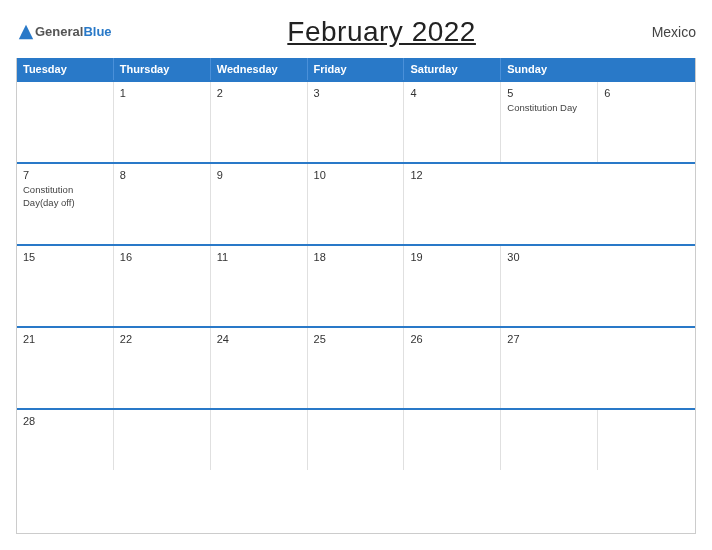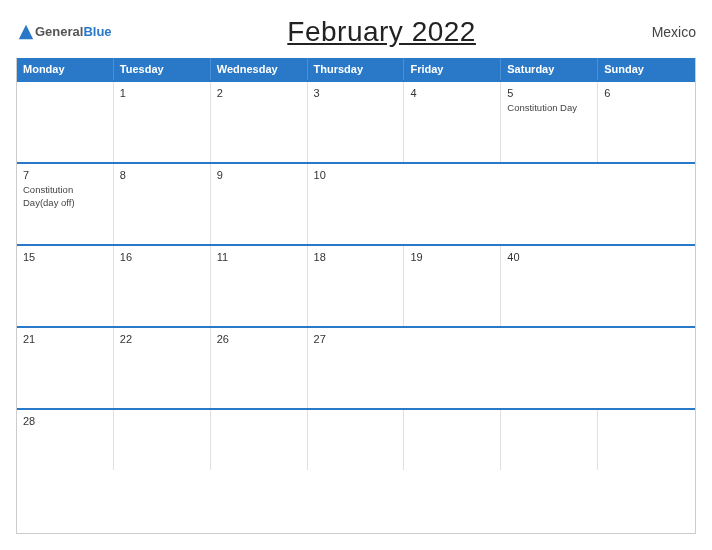--- a/index.html
+++ b/index.html
@@ -136,24 +136,23 @@
       <div>
         <span class="logo-general">General</span><span class="logo-blue">Blue</span>
       </div>
     </div>
     <div class="title">February 2022</div>
     <div class="country">Mexico</div>
   </div>
 
   <div class="calendar">
     <div class="cal-header-row">
-      <div class="cal-header-cell">Monday</div>
       <div class="cal-header-cell">Tuesday</div>
+      <div class="cal-header-cell">Thursday</div>
       <div class="cal-header-cell">Wednesday</div>
-      <div class="cal-header-cell">Thursday</div>
       <div class="cal-header-cell">Friday</div>
       <div class="cal-header-cell">Saturday</div>
       <div class="cal-header-cell">Sunday</div>
     </div>
 
     <div class="cal-body">
 
       <div class="cal-week">
         <div class="cal-cell empty-cell"></div>
         <div class="cal-cell">
@@ -178,49 +177,58 @@
         <div class="cal-cell"><span class="cal-day-num">7</span><span class="cal-event">Constitution Day</span><span class="cal-event-dayoff">(day off)</span></div>
         <div class="cal-cell">
             <span class="cal-day-num">8</span>
           </div>
         <div class="cal-cell">
             <span class="cal-day-num">9</span>
           </div>
         <div class="cal-cell">
             <span class="cal-day-num">10</span>
           </div>
+        <div class="cal-cell">
+            <span class="cal-day-num">12</span>
+          </div>
       </div>
 
       <div class="cal-week">
         <div class="cal-cell">
             <span class="cal-day-num">15</span>
           </div>
         <div class="cal-cell">
             <span class="cal-day-num">16</span>
           </div>
         <div class="cal-cell">
             <span class="cal-day-num">11</span>
           </div>
         <div class="cal-cell">
             <span class="cal-day-num">18</span>
           </div>
         <div class="cal-cell">
             <span class="cal-day-num">19</span>
           </div>
         <div class="cal-cell">
-            <span class="cal-day-num">40</span>
+            <span class="cal-day-num">30</span>
           </div>
       </div>
 
       <div class="cal-week">
         <div class="cal-cell">
             <span class="cal-day-num">21</span>
           </div>
         <div class="cal-cell">
             <span class="cal-day-num">22</span>
+          </div>
+        <div class="cal-cell">
+            <span class="cal-day-num">24</span>
+          </div>
+        <div class="cal-cell">
+            <span class="cal-day-num">25</span>
           </div>
         <div class="cal-cell">
             <span class="cal-day-num">26</span>
           </div>
         <div class="cal-cell">
             <span class="cal-day-num">27</span>
           </div>
       </div>
 
       <div class="cal-week last-week">

